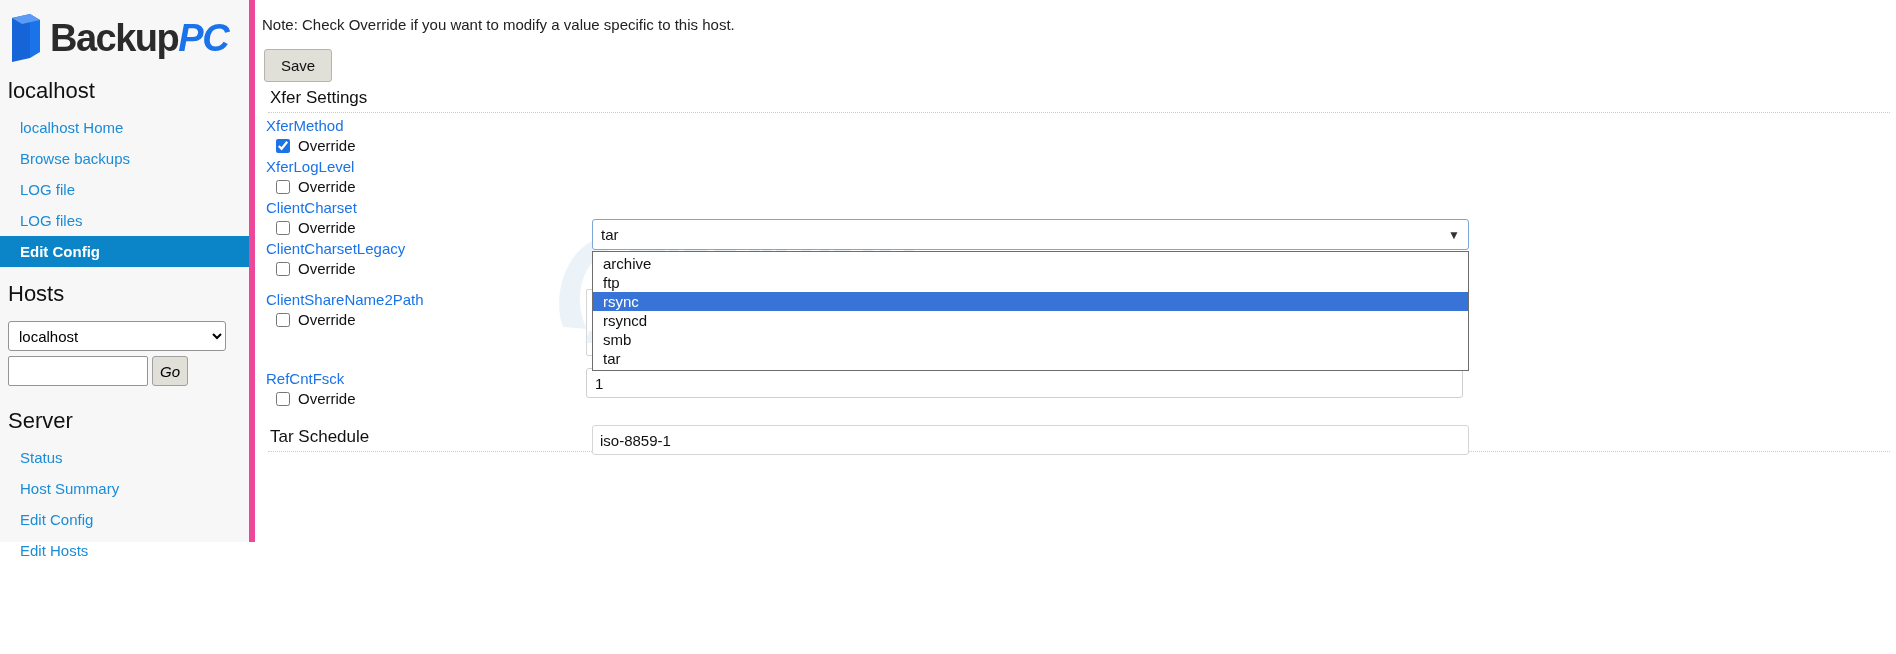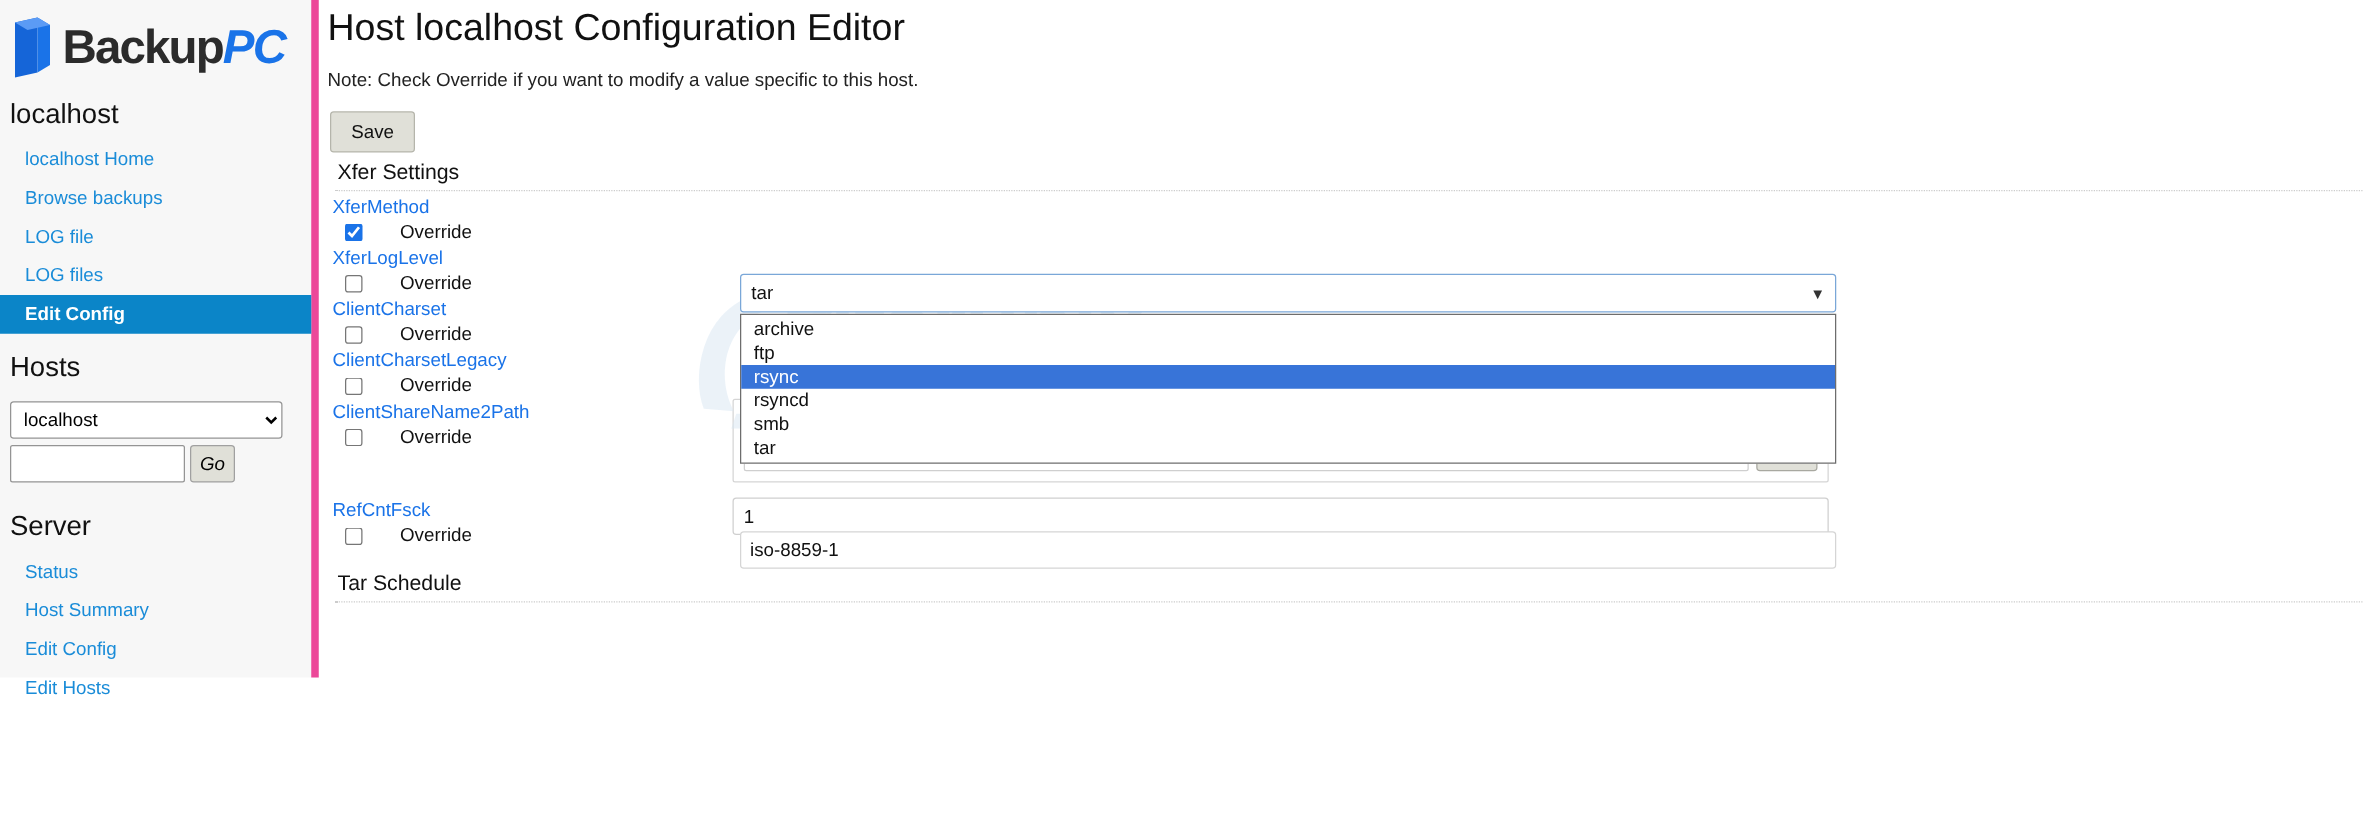--- a/index.html
+++ b/index.html
@@ -183,21 +183,20 @@
     display:block;
     color:#1a73e8;
     font-size:15px;
     text-decoration:none;
     padding-top:4px;
   }
   .override-line {
     display:flex; align-items:center;
     margin-top:3px;
     padding-left:10px;
-    gap:22px;
   }
   .override-line input[type=checkbox] {
     width:14px; height:14px; margin:0 8px 0 0;
     accent-color:#1a73e8;
   }
   .override-line span { font-size:15px; color:#111; }
 
   .value-col { flex:1; padding-top:2px; }
   .text-input {
     width:877px; height:30px;
@@ -345,21 +344,20 @@
   <h2 class="side-heading" style="padding-top:22px;">Server</h2>
 
   <a class="side-link" href="#">Status</a>
   <a class="side-link" href="#">Host Summary</a>
   <a class="side-link" href="#">Edit Config</a>
   <a class="side-link" href="#">Edit Hosts</a>
 </div>
 
 <div id="main">
 
-  <h1 id="page-title">Host localhost Configuration Editor</h1>
   <div id="note-text">Note: Check Override if you want to modify a value specific to this host.</div>
   <button id="save-button">Save</button>
 
 
   <div id="xfer-section-title">Xfer Settings</div>
   <div class="dotted-rule"></div>
 
   
   <div class="form-row">
     <div class="label-col">
@@ -398,21 +396,21 @@
     <div class="label-col">
       <a class="field-label" href="#">ClientCharsetLegacy</a>
       <label class="override-line">
         <input type="checkbox" style="">
         <span>Override</span>
       </label>
     </div>
   </div>
 
   
-  <div class="form-row" style="">
+  <div class="form-row" style="margin-top:10px;">
     <div class="label-col">
       <a class="field-label" href="#">ClientShareName2Path</a>
       <label class="override-line">
         <input type="checkbox" style="">
         <span>Override</span>
       </label>
     </div>
     <div class="value-col">
       <div class="share-box">
         <div class="cap">New ShareName or '*':</div>

